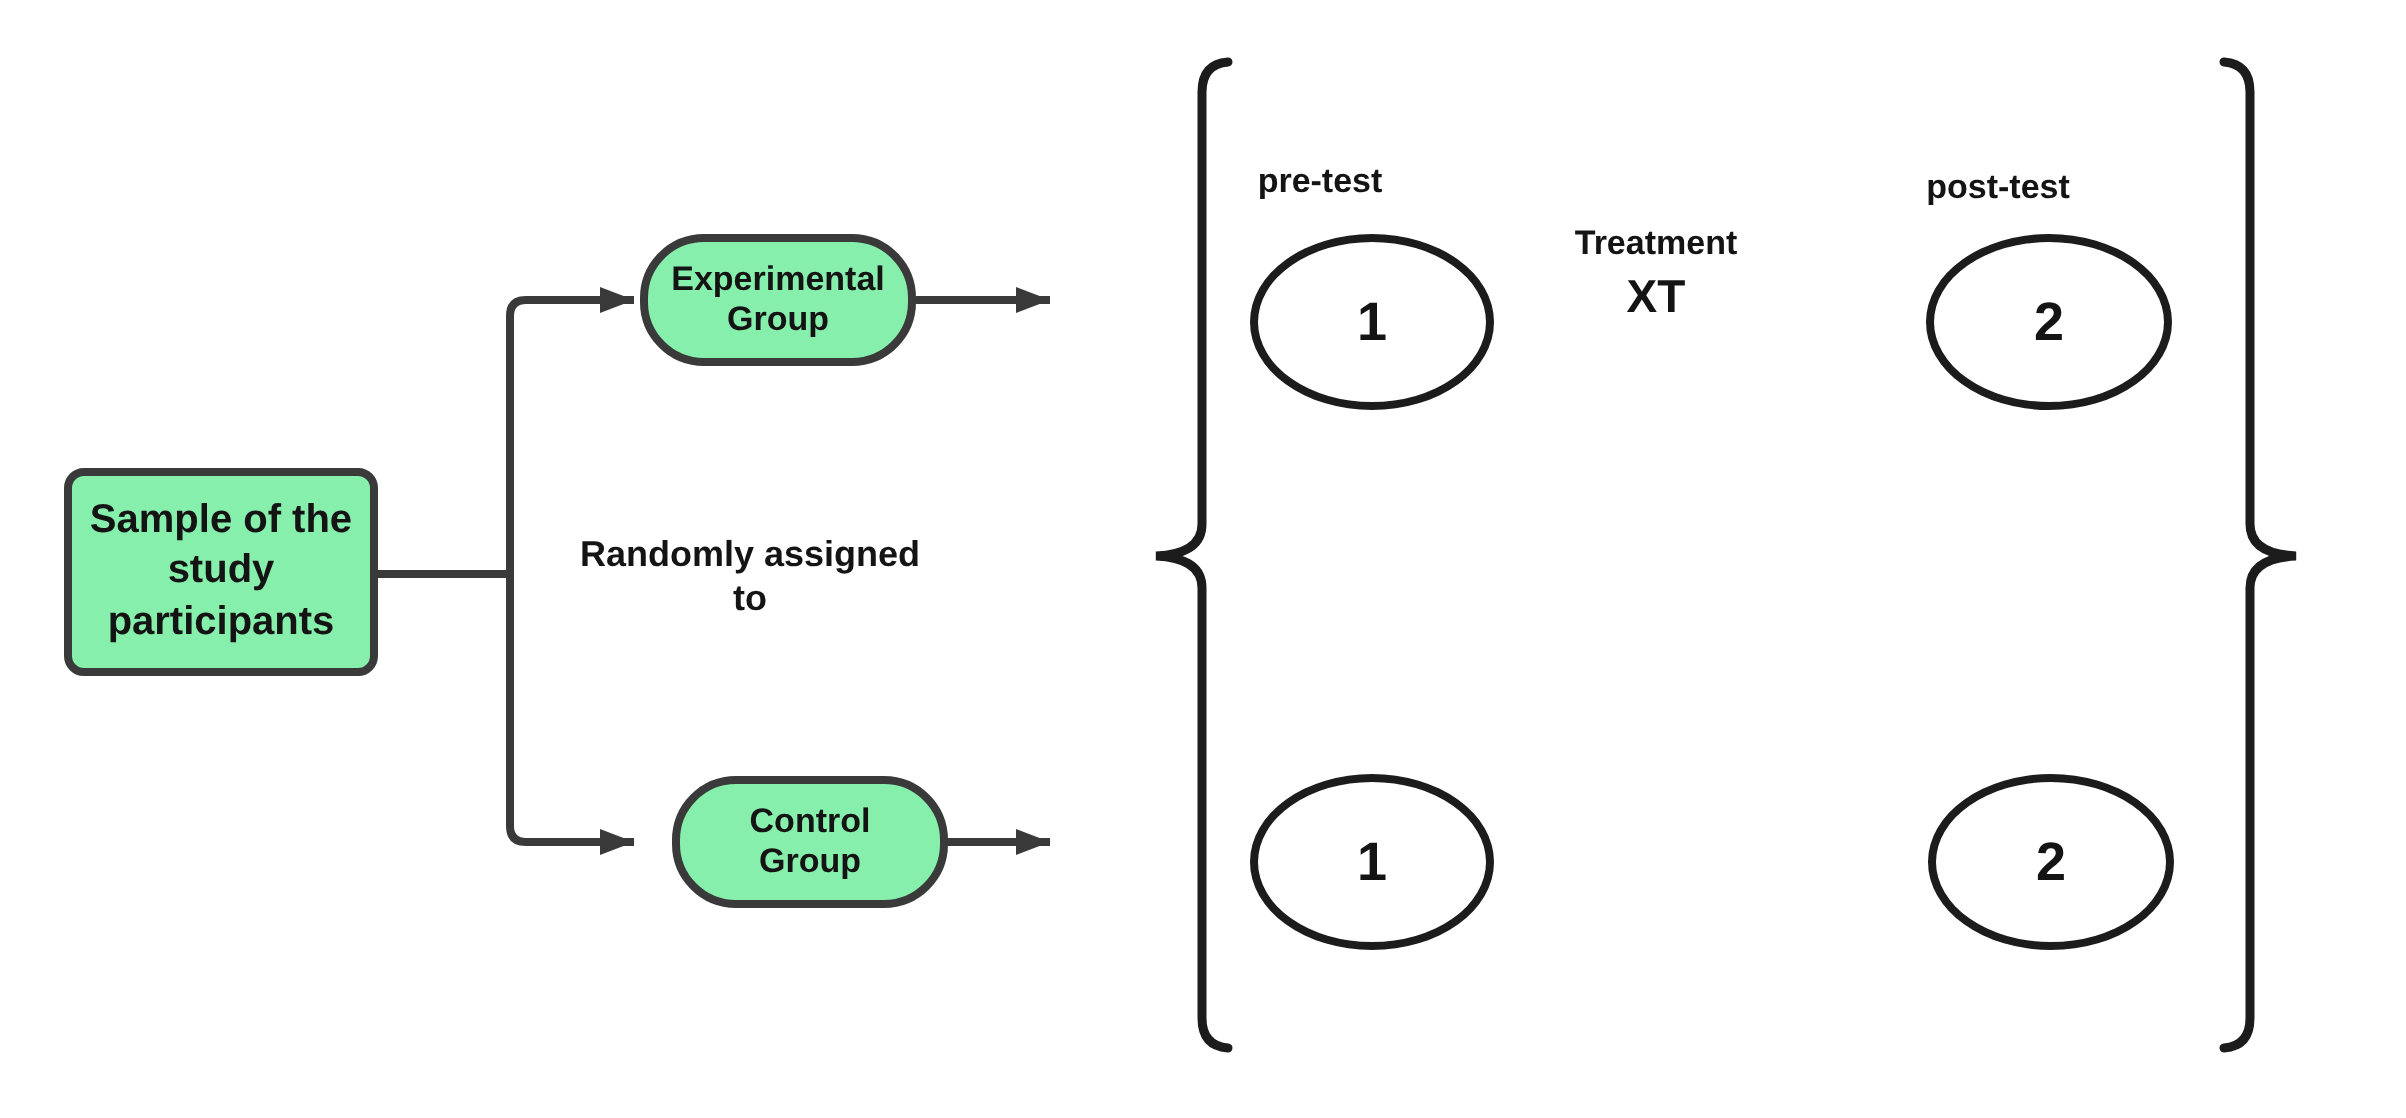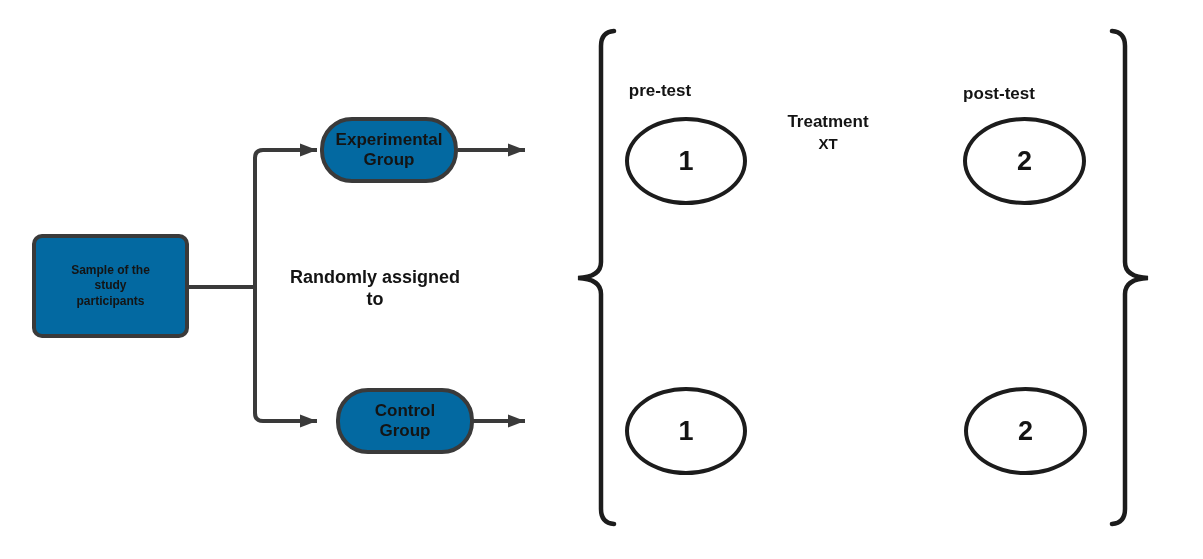--- a/index.html
+++ b/index.html
@@ -21,32 +21,32 @@
     left: 0;
     top: 0;
   }
   .node {
     position: absolute;
     display: flex;
     align-items: center;
     justify-content: center;
     text-align: center;
     font-weight: bold;
-    background: #0369a1;
+    background: #86efac;
     border: 4px solid #3a3a3a;
     box-sizing: border-box;
     white-space: pre-line;
   }
   .sample-box {
     left: 32px;
     top: 234px;
     width: 157px;
     height: 104px;
     border-radius: 10px;
-    font-size: 12px;
+    font-size: 20px;
     line-height: 1.28;
   }
   .group-box {
     width: 138px;
     height: 66px;
     border-radius: 32px;
     font-size: 17px;
     line-height: 1.15;
   }
   .group-exp { left: 320px; top: 117px; }
@@ -72,21 +72,21 @@
   .lbl {
     position: absolute;
     font-weight: bold;
     text-align: center;
     white-space: pre-line;
   }
   .hdr { font-size: 17px; width: 140px; text-align: center; }
   .h-pre  { left: 590px; top: 81px; }
   .h-trt  { left: 758px; top: 80px; margin-top: 32px; }
   .h-post { left: 929px; top: 84px; }
-  .treat { font-size: 15px; width: 120px; }
+  .treat { font-size: 23px; width: 120px; }
   .t-xt { left: 768px; top: 135px; }
   .t-xc { left: 768px; top: 414px; }
   .assign {
     left: 283px;
     top: 256px;
     width: 184px;
     font-size: 18px;
     line-height: 1.22;
     margin-top: 11px;
   }

